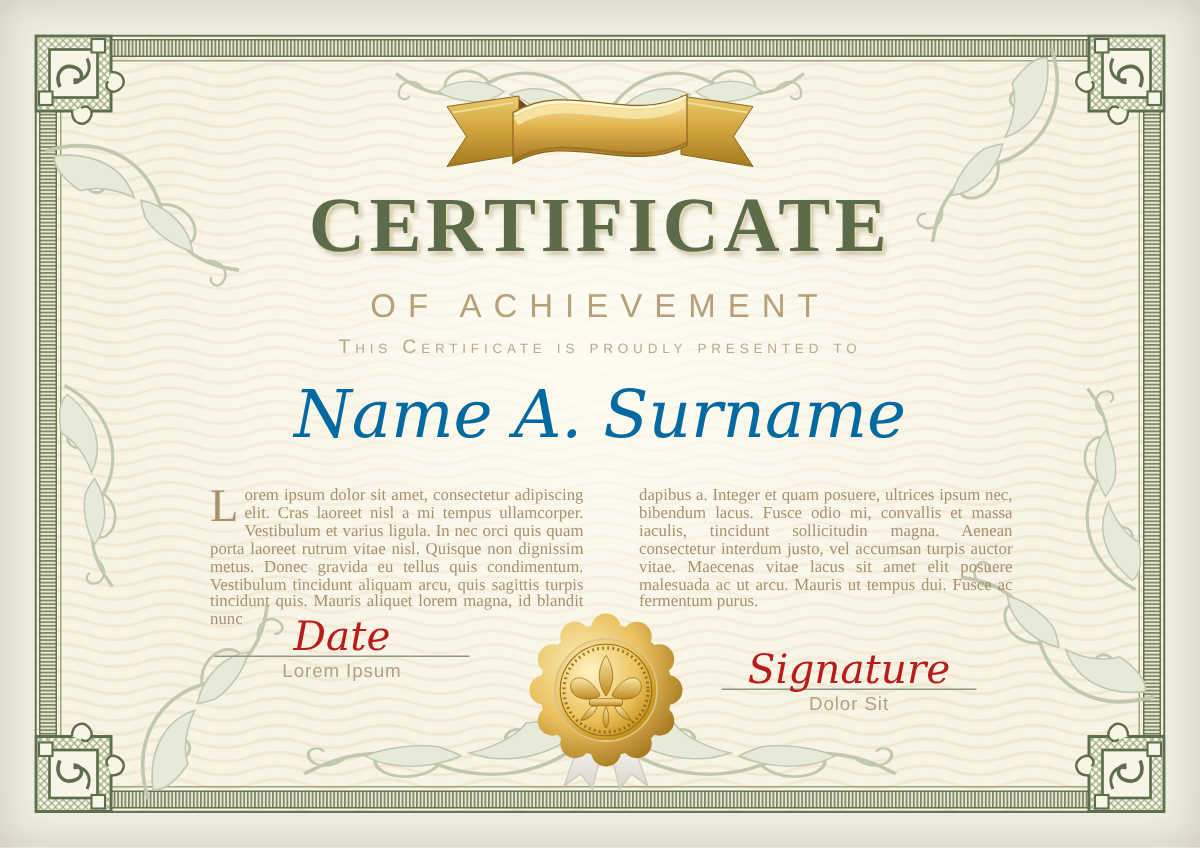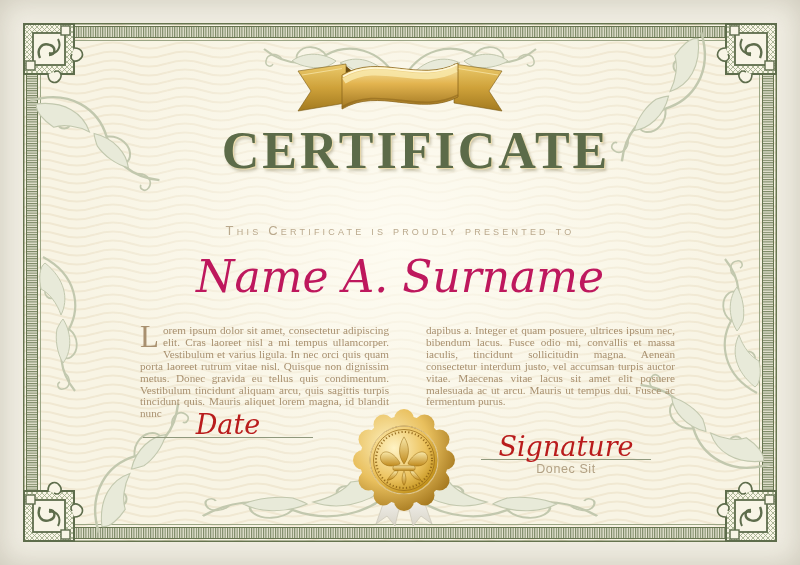--- a/index.html
+++ b/index.html
@@ -7,26 +7,26 @@
   .stage{position:relative;width:800px;height:565px;background:#f1eee3;
          box-shadow:inset 0 0 30px rgba(120,112,88,.30);
          font-family:"Liberation Serif", serif;}
   .cert{position:absolute;left:23px;top:23px;width:754px;height:519px;background:#f8f4e4;}
   .cert .glow{position:absolute;left:0;top:0;right:0;bottom:0;
         background:radial-gradient(ellipse at 50% 42%, rgba(255,253,244,.85) 0%, rgba(255,253,244,0) 62%);
         pointer-events:none;}
   .layer{position:absolute;left:0;top:0;}
   .txt{position:absolute;left:0;width:754px;text-align:center;}
   .title{top:98px;font-size:52px;font-weight:bold;letter-spacing:3px;color:#5c6b49;
-         text-shadow:1px 1px 0 #ecdcae, 2px 3px 3px rgba(110,100,60,.35);margin-left:16px;}
+         text-shadow:1px 1px 0 #ecdcae, 2px 3px 3px rgba(110,100,60,.35);}
   .subtitle{top:168px;font-size:22px;letter-spacing:8px;color:#b5a079;
             font-family:"Liberation Sans", sans-serif;}
   .presented{top:200px;font-size:13px;letter-spacing:3.2px;color:#baa98d;
              font-variant:small-caps;font-family:Liberation Sans, sans-serif;}
-  .name{top:228px;font-size:44px;font-style:italic;color:#be185d;
+  .name{top:228px;font-size:44px;font-style:italic;color:#0369a1;
         font-family:"DejaVu Serif", serif;}
   .col{position:absolute;top:302px;width:249px;font-size:11.2px;line-height:11.9px;
        color:#a8906f;text-align:justify;}
   .col-left{left:117px;}
   .col-right{left:403px;}
   .dropcap{float:left;font-size:31px;line-height:24px;padding-right:4px;color:#a8906f;}
   .sigblock{position:absolute;width:170px;text-align:center;}
   .sigblock .script{position:absolute;left:0;width:100%;top:-28px;font-size:27px;
         font-style:italic;color:#b91c1c;font-family:"DejaVu Serif", serif;}
   .sigblock .rule{border-bottom:1.6px solid #8f987c;height:0;margin-top:0;}
@@ -133,35 +133,37 @@
       <path d="M204,30 L164,23.5" stroke="#f2dc96" stroke-width="1.2" fill="none"></path>
       <path d="M52,21 L63,30 L52,39 Z" fill="#6e4f10"></path>
       <path d="M160,21 L149,30 L160,39 Z" fill="#6e4f10"></path>
       <path d="M48,30 C85,8 125,38 164,18 L164,52 C125,72 85,42 48,64 Z" fill="url(#gMain)" stroke="#8a651a" stroke-width="0.8"></path>
       <path d="M50,36 C85,14 125,44 162,24" stroke="#f8e7a9" stroke-width="6" fill="none" opacity="0.85"></path>
       <path d="M49,31.5 C85,9.5 125,39.5 163,19.5" stroke="#fff7d6" stroke-width="1.6" fill="none"></path>
       <path d="M48,62 C85,40 125,70 164,50" stroke="#8a651a" stroke-width="1.6" fill="none" opacity="0.55"></path>
     </svg>
 
     <div class="txt title">CERTIFICATE</div>
+    <div class="txt subtitle">OF ACHIEVEMENT</div>
     <div class="txt presented">This Certificate is proudly presented to</div>
     <div class="txt name">Name A. Surname</div>
 
     <div class="col col-left"><span class="dropcap">L</span><span>orem ipsum dolor sit amet, consectetur adipiscing elit. Cras laoreet nisl a mi tempus ullamcorper. Vestibulum et varius ligula. In nec orci quis quam porta laoreet rutrum vitae nisl. Quisque non dignissim metus. Donec gravida eu tellus quis condimentum. Vestibulum tincidunt aliquam arcu, quis sagittis turpis tincidunt quis. Mauris aliquet lorem magna, id blandit nunc</span></div>
     <div class="col col-right"><span>dapibus a. Integer et quam posuere, ultrices ipsum nec, bibendum lacus. Fusce odio mi, convallis et massa iaculis, tincidunt sollicitudin magna. Aenean consectetur interdum justo, vel accumsan turpis auctor vitae. Maecenas vitae lacus sit amet elit posuere malesuada ac ut arcu. Mauris ut tempus dui. Fusce ac fermentum purus.</span></div>
 
     <div class="sigblock date-block">
       <div class="script">Date</div>
       <div class="rule"></div>
+      <div class="value">Lorem Ipsum</div>
     </div>
 
     <div class="sigblock sig-block">
       <div class="script">Signature</div>
       <div class="rule"></div>
-      <div class="value">Donec Sit</div>
+      <div class="value">Dolor Sit</div>
     </div>
 
     <svg class="layer" style="left:321px;top:379px;" width="120" height="136" viewBox="0 0 120 136" aria-hidden="true">
       <defs>
         <radialGradient id="sealG" gradientUnits="userSpaceOnUse" cx="45" cy="42" r="72">
           <stop offset="0" stop-color="#fdf0bd"></stop>
             <stop offset="0.55" stop-color="#e9c05e"></stop>
             <stop offset="1" stop-color="#a6791f"></stop>
         </radialGradient>
         <radialGradient id="innG" gradientUnits="userSpaceOnUse" cx="50" cy="46" r="52">

